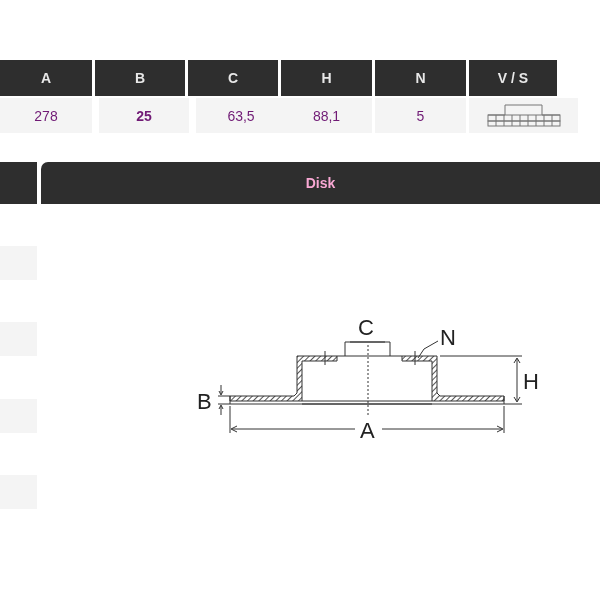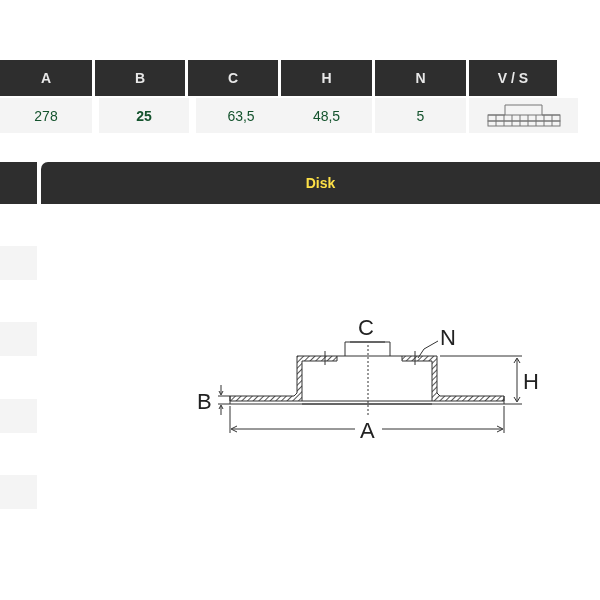--- a/index.html
+++ b/index.html
@@ -1,40 +1,40 @@
 <!DOCTYPE html>
 <html><head>
 <meta charset="utf-8">
 <style>
   html, body { margin:0; padding:0; background:#ffffff; }
   body { width:600px; height:600px; position:relative; overflow:hidden; font-family:"Liberation Sans", sans-serif; }
   .spec-table { position:absolute; left:0; top:60px; width:578px; }
   .hdr-cell, .val-cell { position:absolute; box-sizing:border-box; display:flex; align-items:center; justify-content:center; }
   .hdr-cell { top:0; height:36px; background:#2e2e2e; color:#e8e8e8; font-weight:bold; font-size:14px; }
-  .val-cell { top:38px; height:35px; background:#f4f4f4; color:#14532d; font-size:14px; }
+  .val-cell { top:38px; height:35px; background:#f4f4f4; color:#701a75; font-size:14px; }
   .disk-bar-left { position:absolute; left:0; top:162px; width:37px; height:42px; background:#2e2e2e; }
-  .disk-bar { position:absolute; left:41px; top:162px; width:559px; height:42px; background:#2e2e2e; border-top-left-radius:7px; color:#fde047; font-weight:bold; font-size:14px; display:flex; align-items:center; justify-content:center; }
+  .disk-bar { position:absolute; left:41px; top:162px; width:559px; height:42px; background:#2e2e2e; border-top-left-radius:7px; color:#f9a8d4; font-weight:bold; font-size:14px; display:flex; align-items:center; justify-content:center; }
   .side-block { position:absolute; left:0; width:37px; height:34px; background:#f4f4f4; }
   .diagram { position:absolute; left:190px; top:305px; width:360px; height:145px; }
 </style>
 </head>
 <body>
 
 <div class="spec-table">
   <div class="hdr-cell" style="left:0;width:92px;">A</div>
   <div class="hdr-cell" style="left:95px;width:90px;">B</div>
   <div class="hdr-cell" style="left:188px;width:90px;">C</div>
   <div class="hdr-cell" style="left:281px;width:91px;">H</div>
   <div class="hdr-cell" style="left:375px;width:91px;">N</div>
   <div class="hdr-cell" style="left:469px;width:88px;">V / S</div>
 
   <div class="val-cell" style="left:0;width:92px;">278</div>
   <div class="val-cell" style="left:99px;width:90px;font-weight:bold;">25</div>
   <div class="val-cell" style="left:196px;width:90px;">63,5</div>
-  <div class="val-cell" style="left:281px;width:91px;">48,5</div>
+  <div class="val-cell" style="left:281px;width:91px;">88,1</div>
   <div class="val-cell" style="left:375px;width:91px;">5</div>
   <div class="val-cell" style="left:469px;width:109px;">
     <svg width="76" height="28" viewBox="0 0 76 28">
       <g fill="none" stroke="#777" stroke-width="1">
         <polyline points="2,13 19,13 19,3 56,3 56,13 74,13"></polyline>
         <rect x="2" y="13" width="72" height="6"></rect>
         <rect x="2" y="19" width="72" height="5"></rect>
         <line x1="10" y1="13" x2="10" y2="24"></line>
           <line x1="18" y1="13" x2="18" y2="24"></line>
         <line x1="26" y1="13" x2="26" y2="24"></line>

